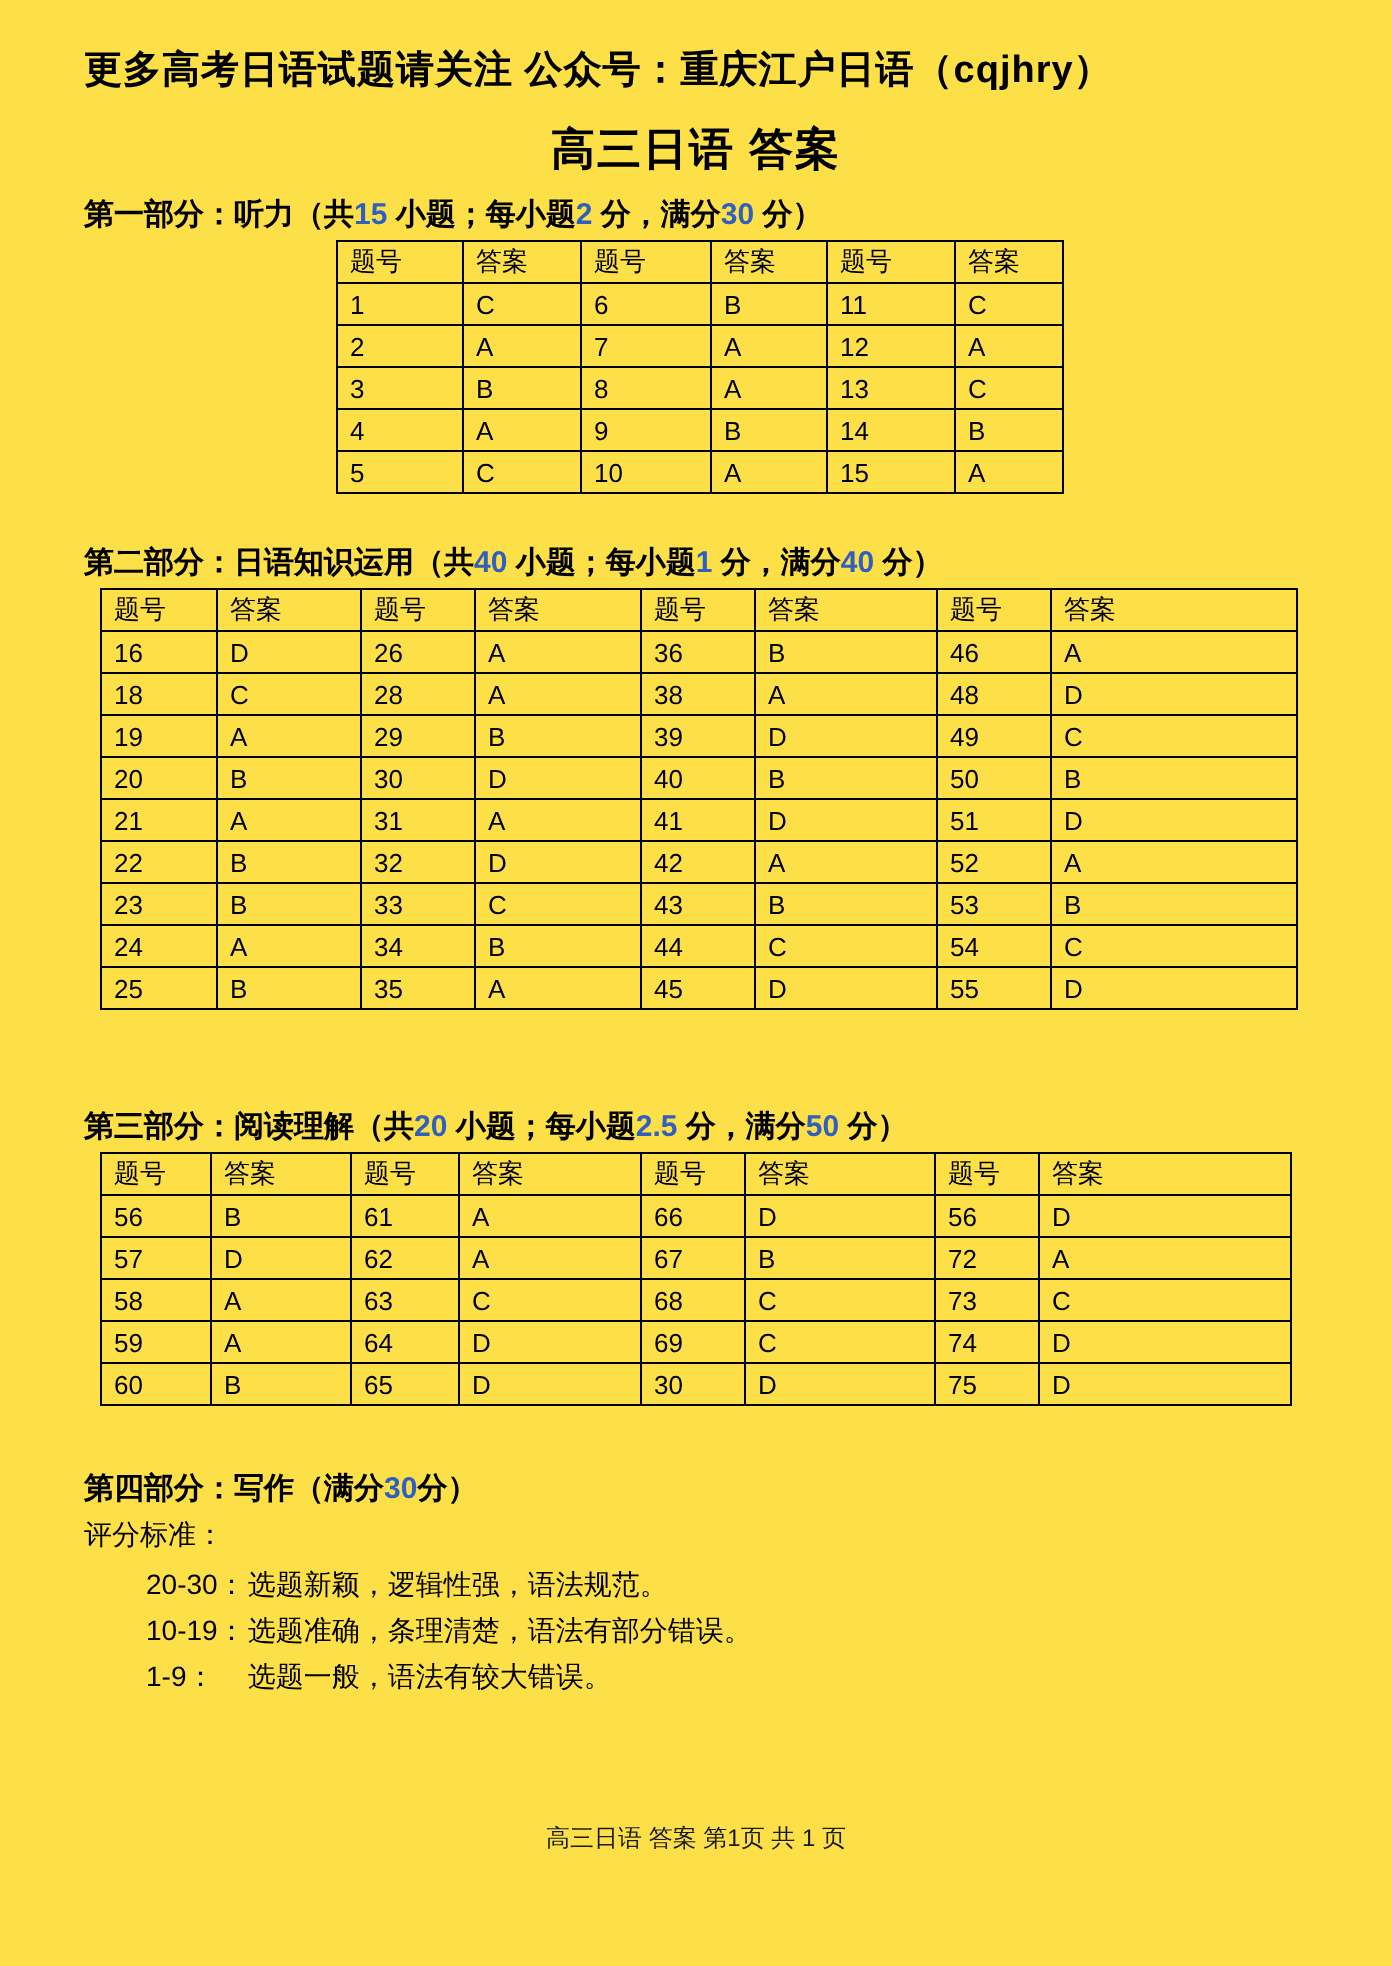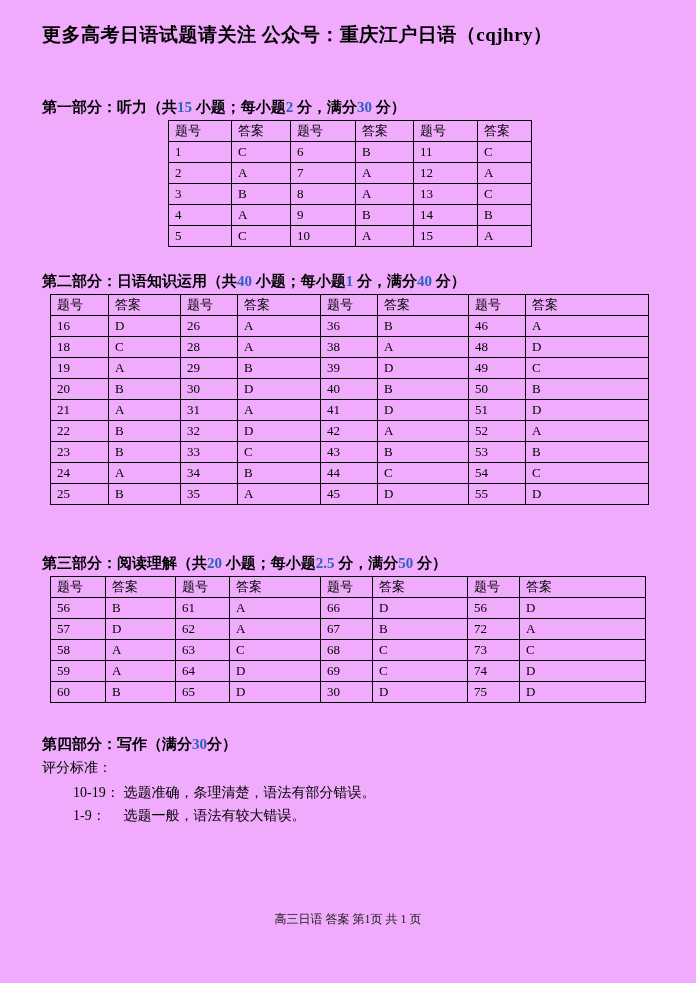--- a/index.html
+++ b/index.html
@@ -1,20 +1,20 @@
 <!DOCTYPE html>
 <html style="--accent: #2f5fc0;"><head>
 <meta charset="utf-8">
 <style>
   :root { --accent:#2f5fc0; }
   * { box-sizing:border-box; }
   html,body { margin:0; padding:0; background:#ffffff; }
   .page {
-    position:relative; width:696px; height:983px; background:#f0abfc;
-    font-family:Liberation Serif, serif; color:#000;
+    position:relative; width:696px; height:983px; background:#fde047;
+    font-family:Liberation Sans, sans-serif; color:#000;
     overflow:hidden;
   }
   .promo {
     position:absolute; top:22px; left:42px;
     font-size:19px; font-weight:bold; letter-spacing:0.5px; white-space:nowrap;
   }
   .title {
     position:absolute; top:60px; left:0; width:100%; margin:0;
     text-align:center; font-size:22px; font-weight:bold; letter-spacing:1px;
   }
@@ -47,20 +47,21 @@
     text-align:center; font-size:12px; color:#1a1a1a;
   }
 </style>
 </head>
 <body>
 
 <div class="page">
 
   <div class="promo">更多高考日语试题请关注 公众号：重庆江户日语（cqjhry）</div>
 
+  <h1 class="title">高三日语 答案</h1>
 
   <h2 class="sec sec1"><span>第一部分：听力（共</span><span class="num">15</span><span> 小题；每小题</span><span class="num">2</span><span> 分，满分</span><span class="num">30</span><span> 分）</span></h2>
   <table class="anstab t1">
     <colgroup>
       <col style="width:63px">
         <col style="width:59px">
       <col style="width:65px">
         <col style="width:58px">
       <col style="width:64px">
         <col style="width:54px">
@@ -308,20 +309,24 @@
         </tr>
       </tbody>
     </table>
 
   <h2 class="sec sec4"><span>第四部分：写作（满分</span><span class="num">30</span><span>分）</span></h2>
 
   <div class="criteria-label">评分标准：</div>
 
   <div class="criteria-list">
     <div class="crit-row">
+      <span class="range">20-30：</span>
+      <span class="desc">选题新颖，逻辑性强，语法规范。</span>
+    </div>
+    <div class="crit-row">
       <span class="range">10-19：</span>
       <span class="desc">选题准确，条理清楚，语法有部分错误。</span>
     </div>
     <div class="crit-row">
       <span class="range">1-9：</span>
       <span class="desc">选题一般，语法有较大错误。</span>
     </div>
   </div>
 
   <div class="footer">高三日语 答案 第1页 共 1 页</div>

